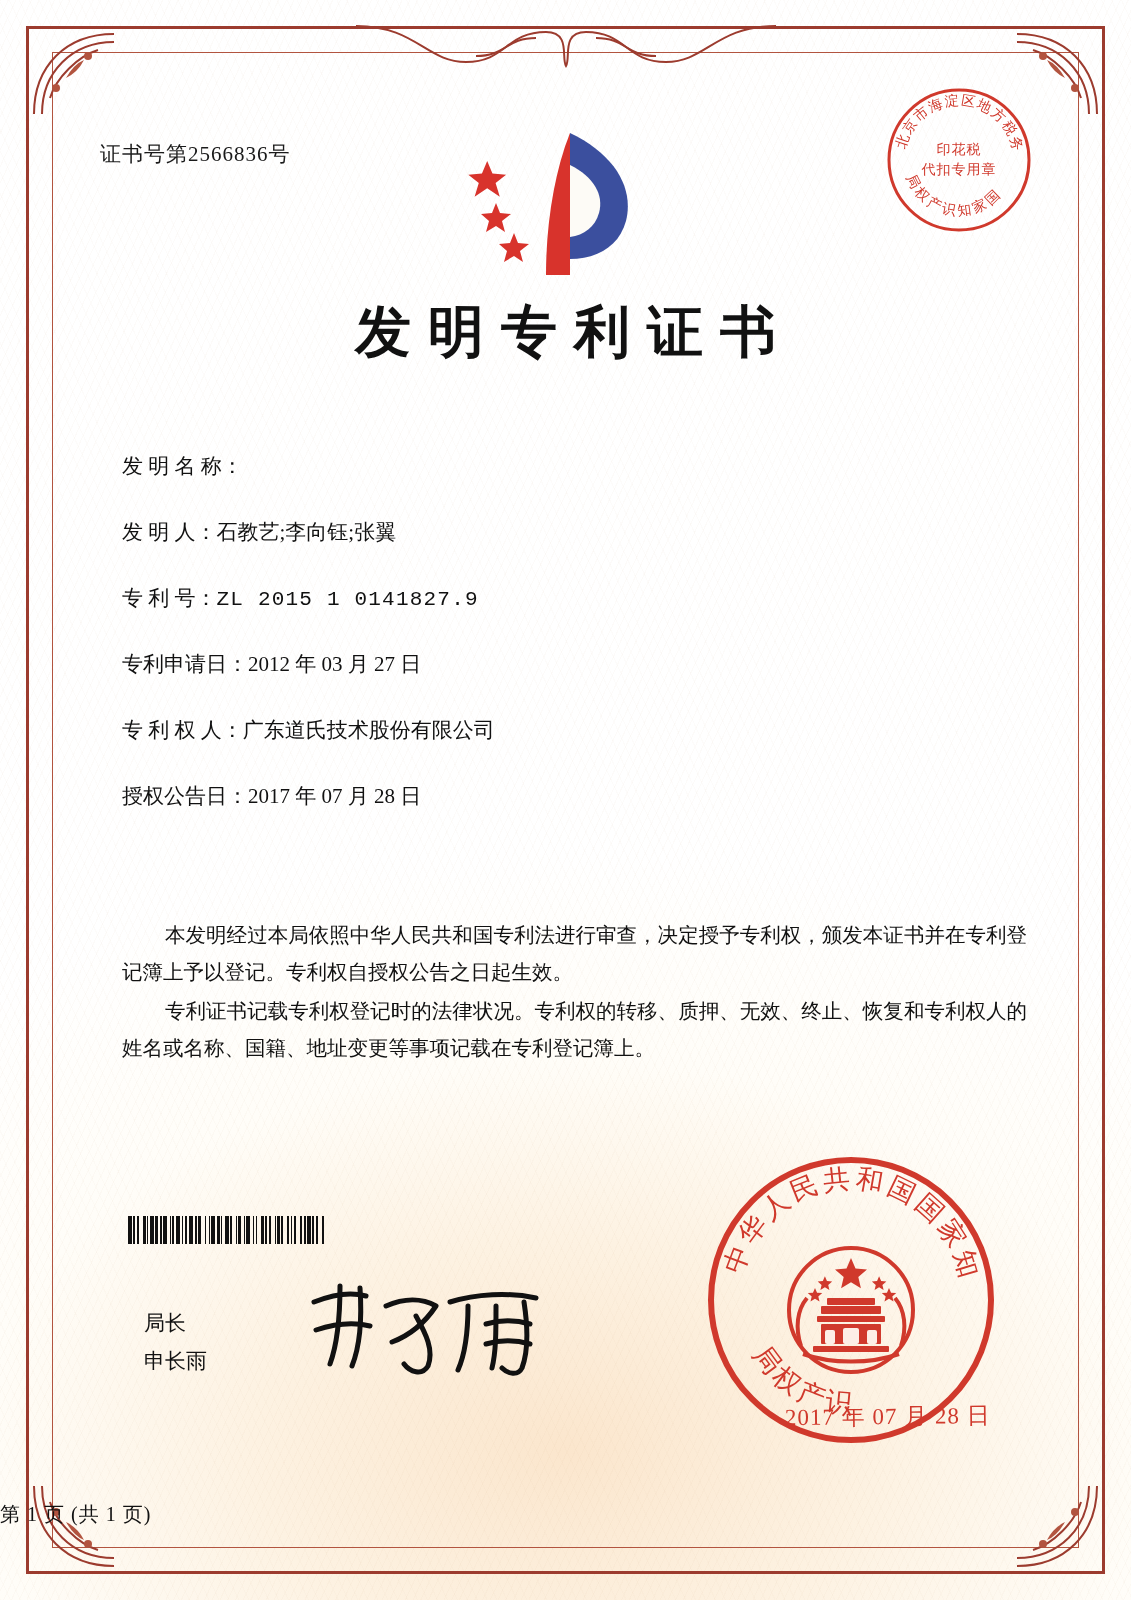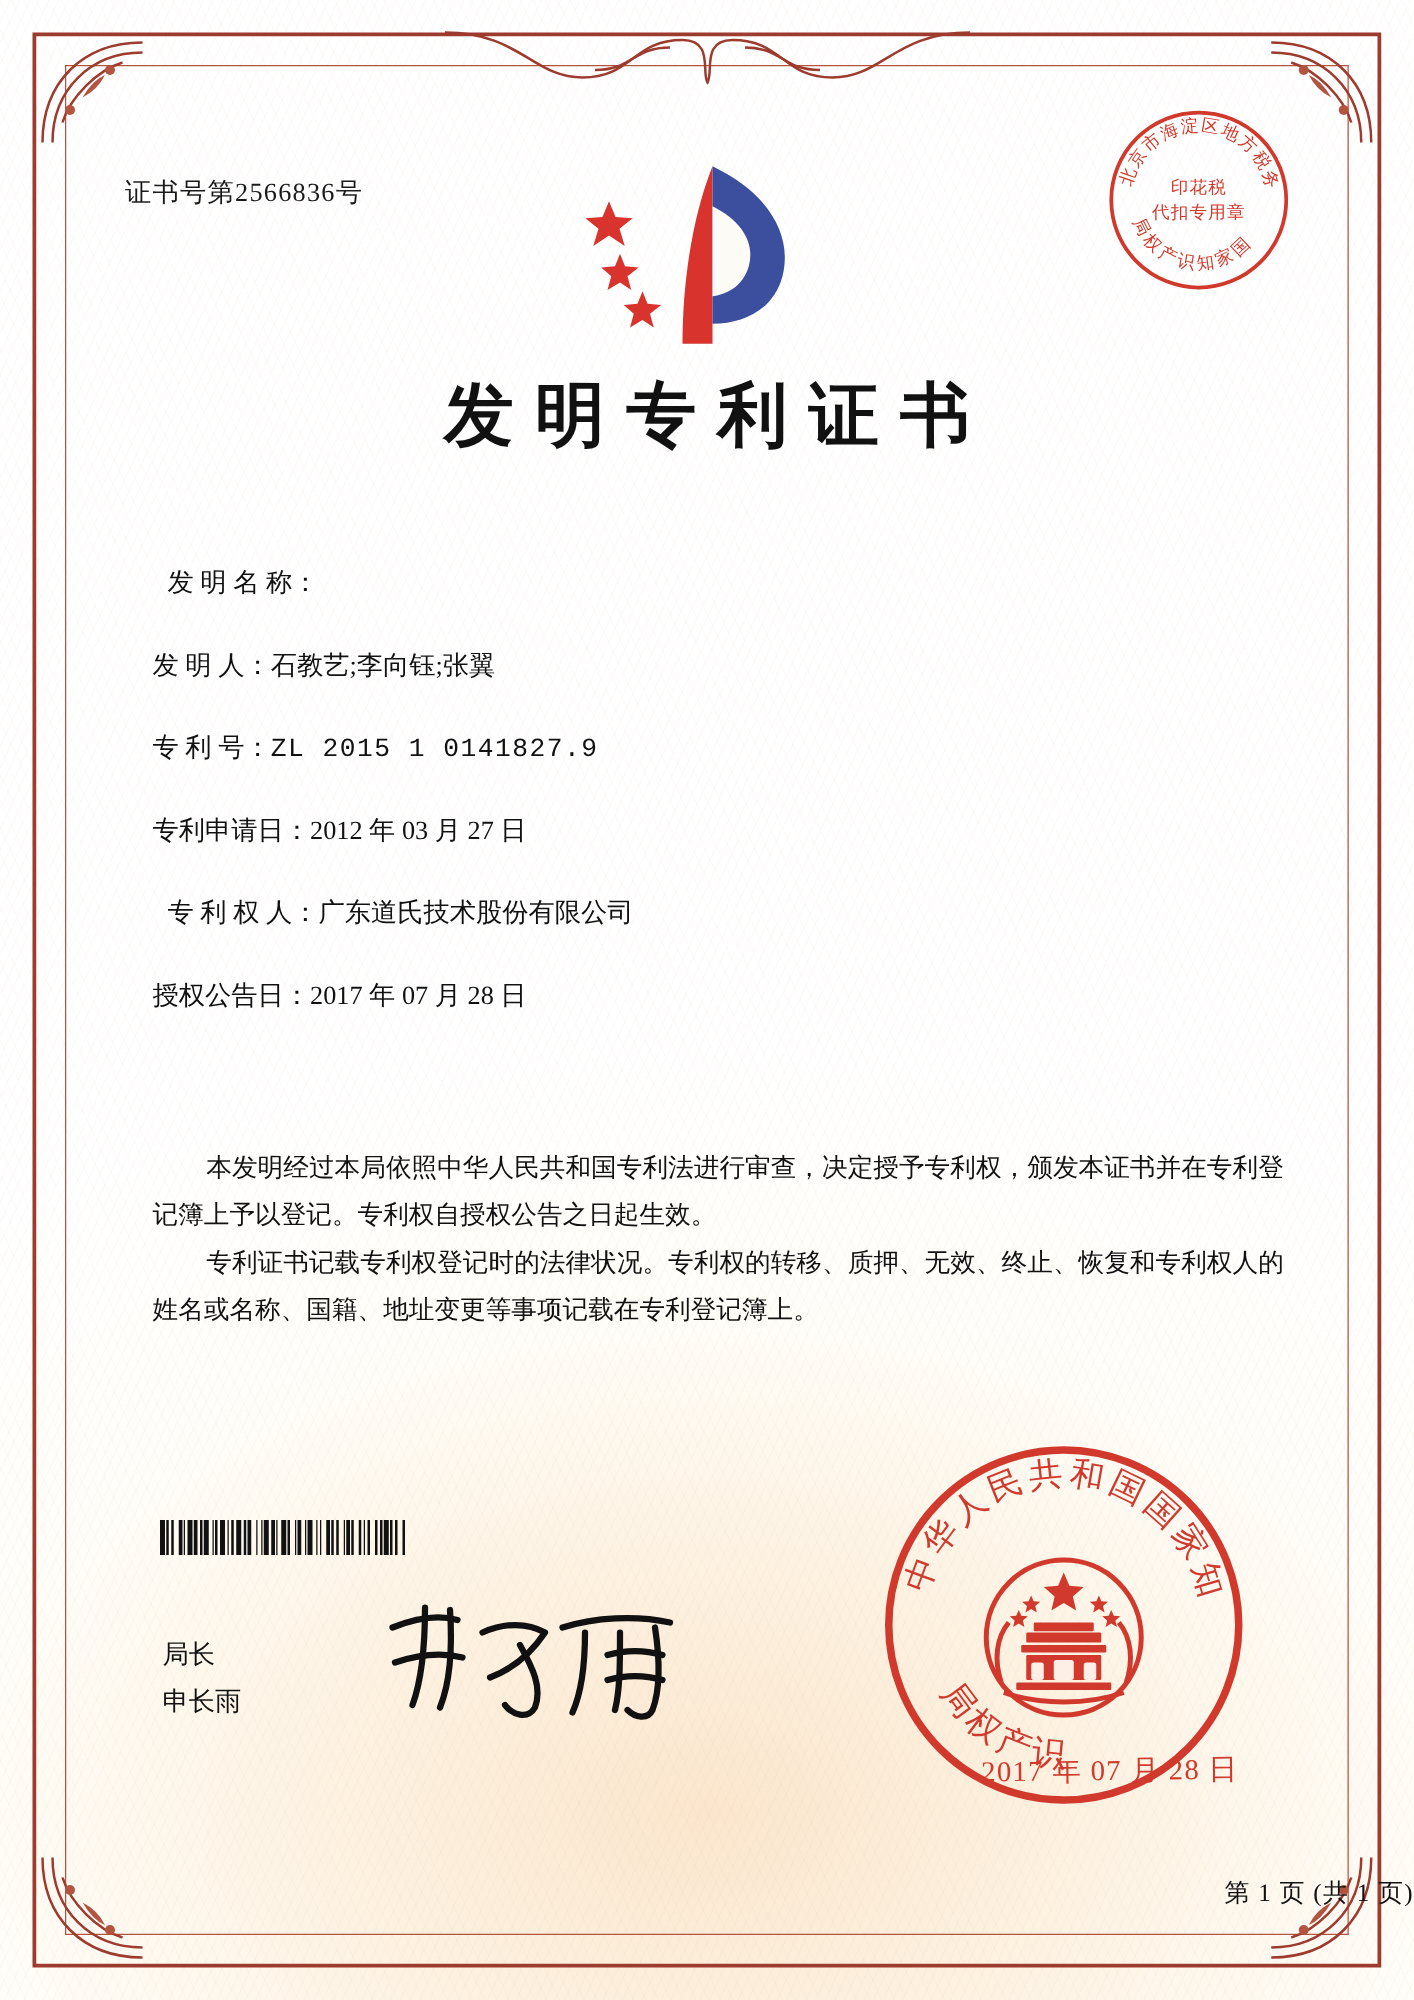--- a/index.html
+++ b/index.html
@@ -125,21 +125,21 @@
     color: #111;
   }
   .field .lbl {
     white-space: nowrap;
     letter-spacing: 0px;
   }
   .field .val {
     white-space: nowrap;
   }
   .sp4 { letter-spacing: 24px; text-align: right; }
-  .sp3 { letter-spacing: 8.5px; margin-left: 12px; }
+  .sp3 { letter-spacing: 8.5px; }
   .sp0 { letter-spacing: 0px; }
   .mono-num { font-family: Liberation Mono, monospace; letter-spacing: 1.2px; }
 
   
   .body-text {
     position: absolute;
     left: 122px;
     right: 104px;
     top: 917px;
     font-size: 20.5px;
@@ -164,21 +164,21 @@
   }
   .barcode i {
     display: block;
     background: #111;
     height: 100%;
   }
 
   
   .sig-label {
     position: absolute;
-    left: 130px;
+    left: 144px;
     top: 1304px;
     font-size: 21px;
     line-height: 38px;
     color: #111;
   }
   .sig-script {
     position: absolute;
     left: 300px;
     top: 1272px;
     width: 280px;
@@ -203,21 +203,21 @@
     white-space: nowrap;
     transform: rotate(-0.6deg);
   }
 
   
   .footer {
     position: absolute;
     left: 0;
     right: 0;
     bottom: 72px;
-    text-align: right;
+    text-align: left;
     font-size: 20px;
     color: #111;
     letter-spacing: 1px;
   }
 </style>
 </head>
 <body>
 
 <div class="page">
 

